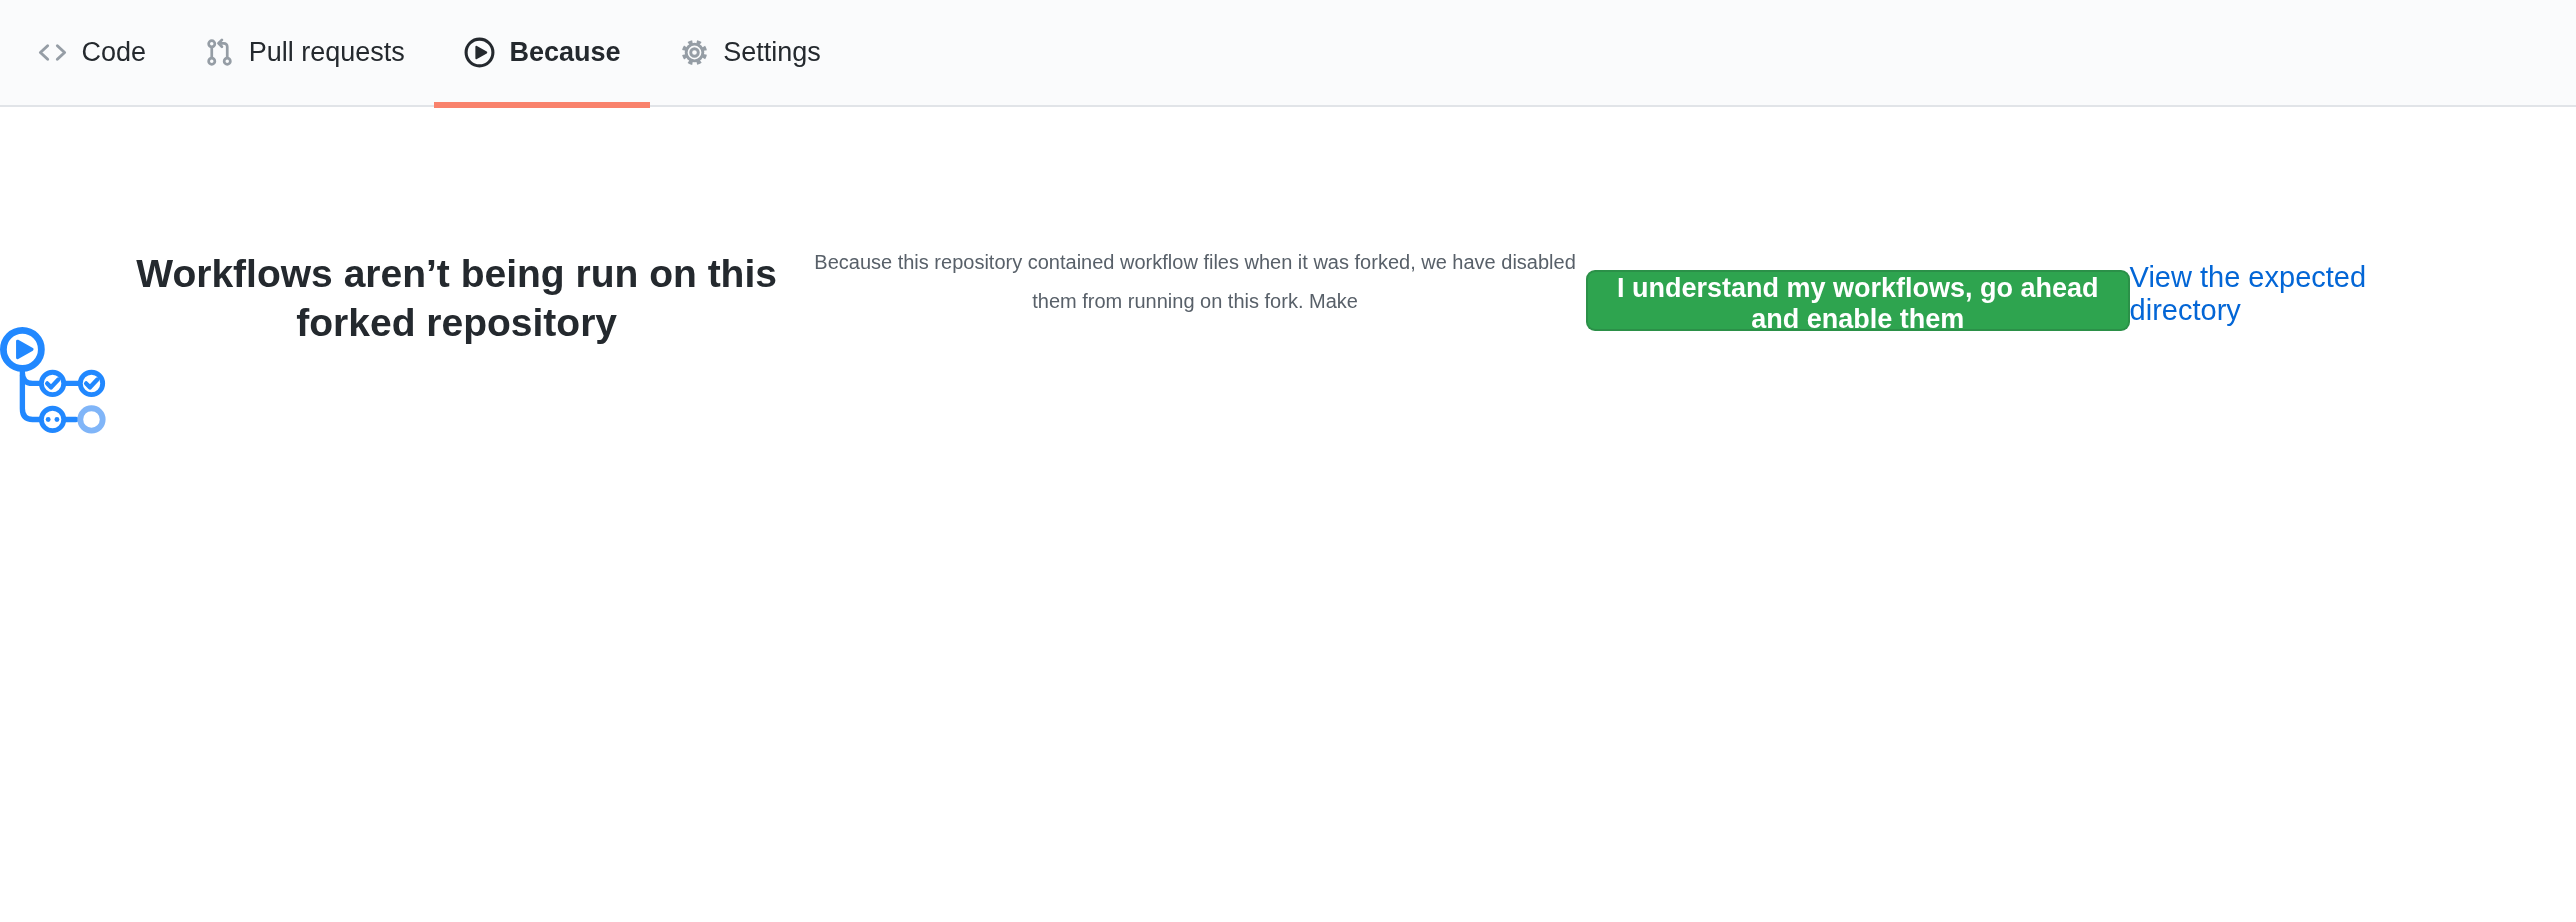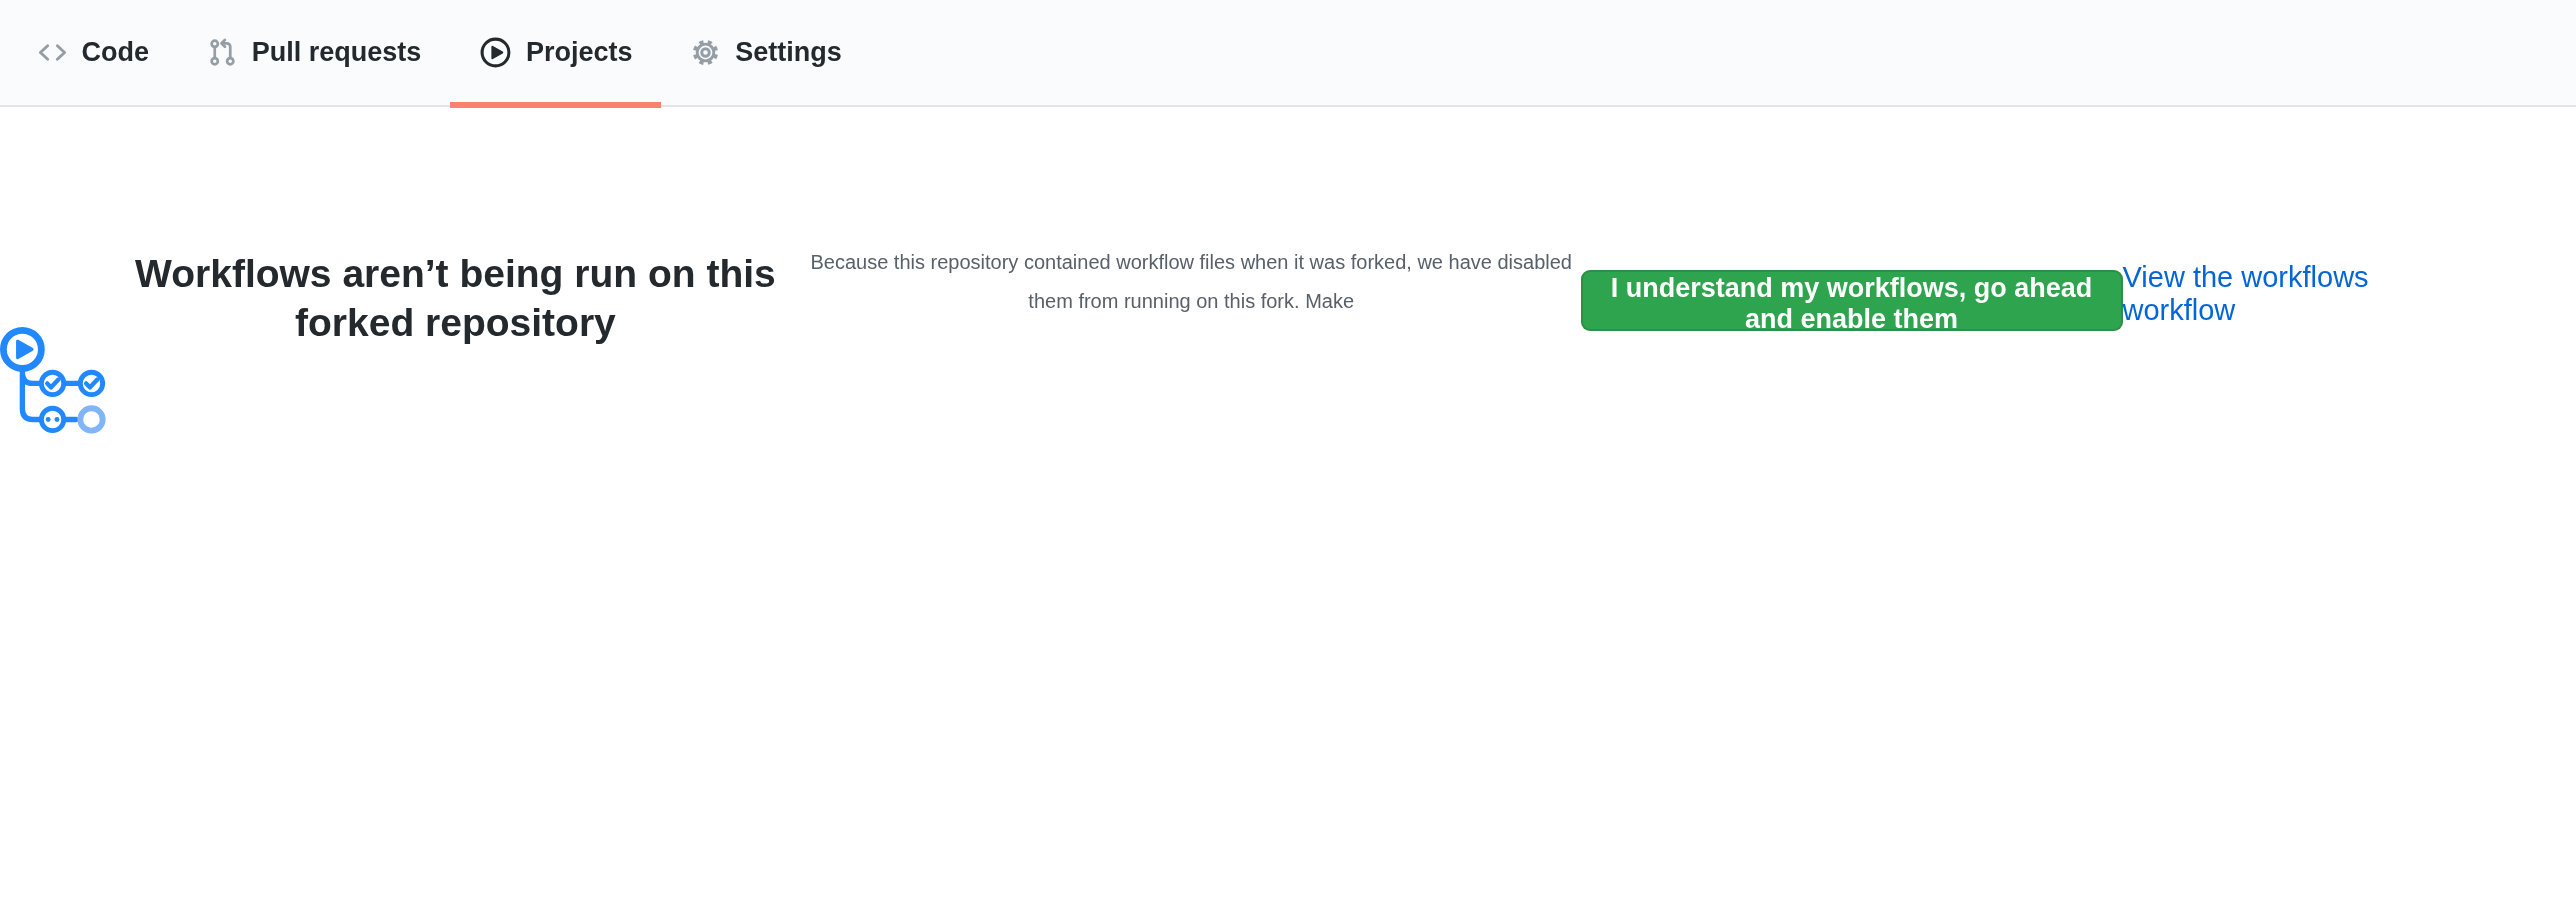--- a/index.html
+++ b/index.html
@@ -25,21 +25,20 @@
   .tab {
     position: relative;
     display: flex;
     align-items: center;
     gap: 13.7px;
     padding: 0 29px;
     font-size: 27px;
     color: #24292e;
     cursor: pointer;
     white-space: nowrap;
-    font-weight: bold;
   }
   .tab.active { font-weight: 700; }
   .tab.active::after {
     content: "";
     position: absolute;
     left: 0; right: 0; bottom: -2.9px;
     height: 5.9px;
     background: #f9826c;
   }
   .tab svg { display: block; flex: none; }
@@ -117,21 +116,21 @@
     <span>Pull requests</span>
   </div>
 
   <div class="tab active">
     <span>
       <svg width="33" height="33" viewBox="0 0 32 32" fill="none">
         <circle cx="16" cy="16" r="13" stroke="#24292e" stroke-width="3"></circle>
         <path d="M13 10.5 L22.5 16 L13 21.5 Z" fill="#24292e" stroke="#24292e" stroke-width="2" stroke-linejoin="round"></path>
       </svg>
     </span>
-    <span>Projects</span>
+    <span>Because</span>
   </div>
 
 
   <div class="tab">
     <span>
       <svg width="31" height="31" viewBox="0 0 32 32" fill="none" stroke="#959da5">
         <circle cx="16" cy="16" r="10.5" stroke-width="5" stroke-dasharray="4.1 4.15" transform="rotate(10 16 16)"></circle>
         <circle cx="16" cy="16" r="8.6" stroke-width="3"></circle>
         <circle cx="16" cy="16" r="3.9" stroke-width="3"></circle>
       </svg>
@@ -166,16 +165,16 @@
       <circle cx="94" cy="95" r="11.5" fill="#ffffff" stroke="#80b5f8" stroke-width="6"></circle>
     </svg>
   </div>
 
   <h2 class="blankslate-heading">Workflows aren’t being run on this forked repository</h2>
 
   <p class="blankslate-desc"><span>Because this repository contained workflow files when it was forked, we have disabled them from running on this fork. Make</span><br></p>
 
   <button class="enable-btn">I understand my workflows, go ahead and enable them</button>
 
-  <a class="workflows-link" href="#">View the workflows workflow</a>
+  <a class="workflows-link" href="#">View the expected directory</a>
 
 </main>
 
 
 </body></html>

